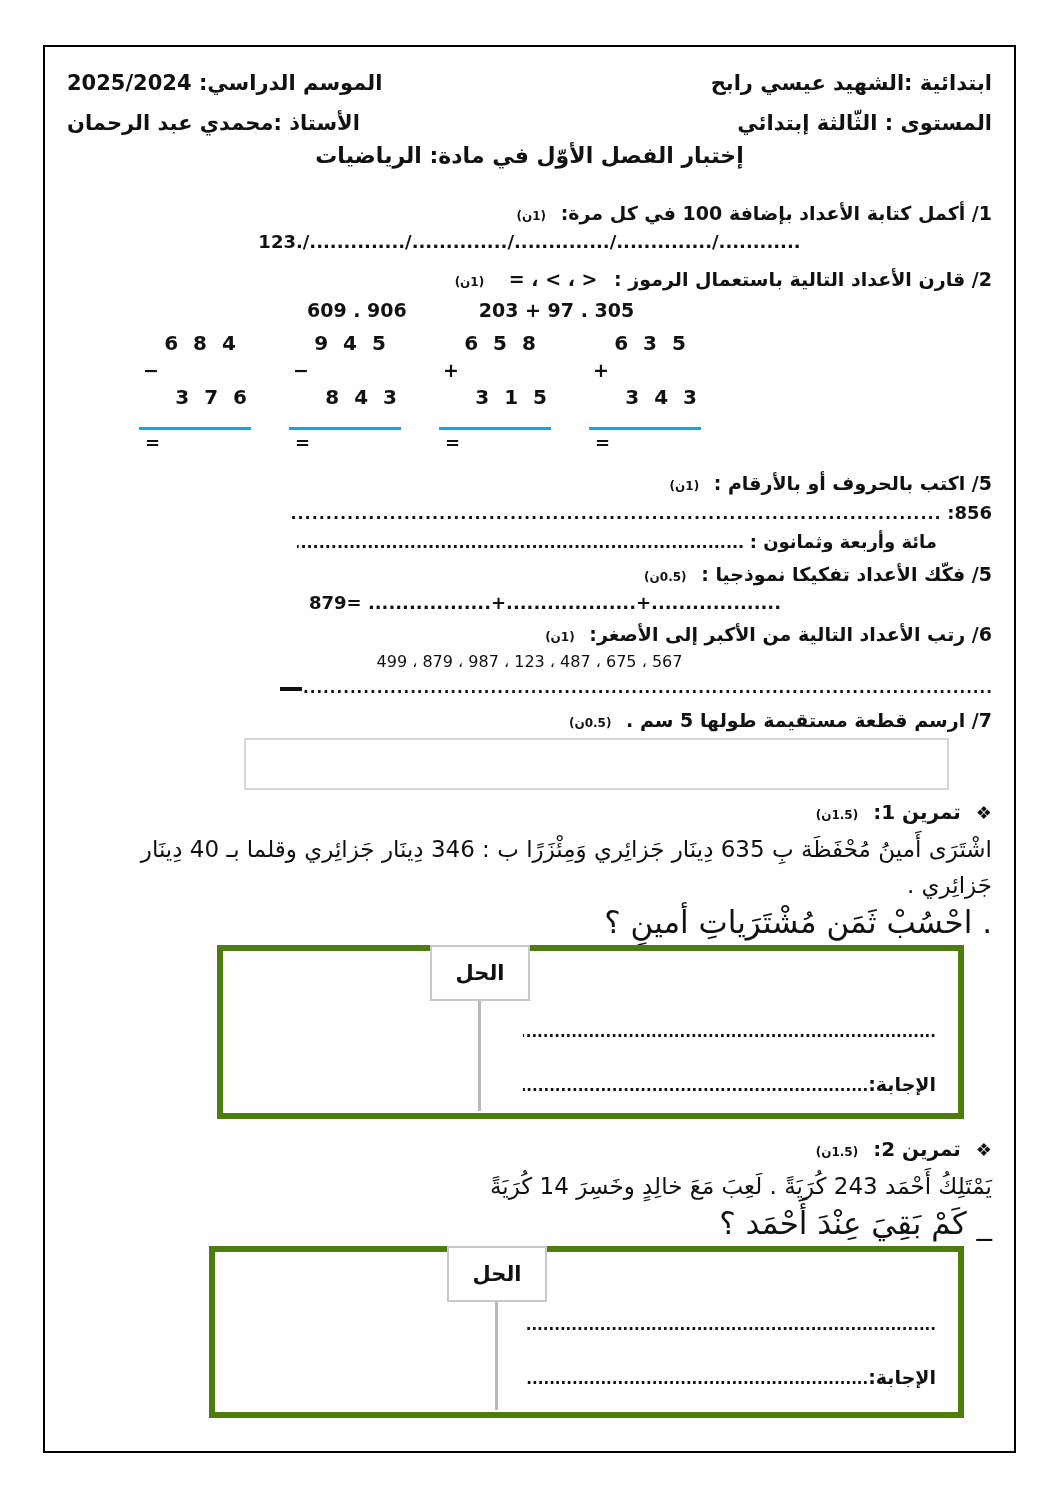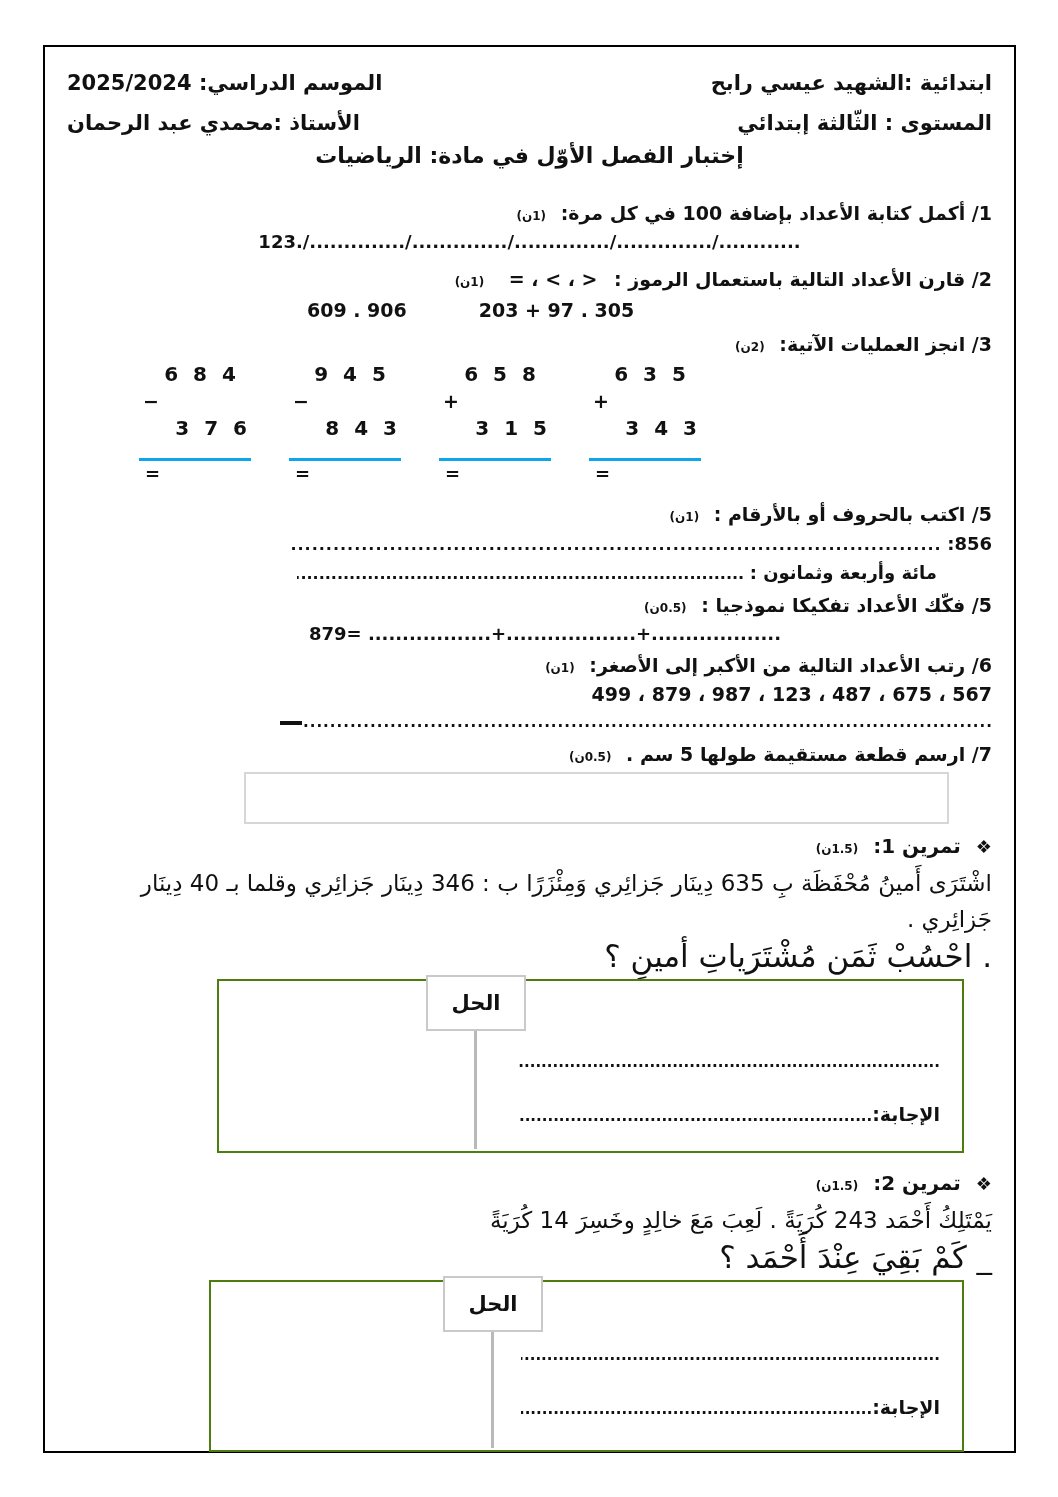--- a/index.html
+++ b/index.html
@@ -34,34 +34,34 @@
   
   .fill{white-space:nowrap;overflow:hidden;font-size:16px;font-weight:bold;line-height:24px;}
   .fill .lead{font-size:18px;}
   .fill1{width:700px;margin-bottom:4px;}
   .fill2{width:640px;margin-left:auto;margin-right:55px;margin-bottom:6px;}
   .dots{letter-spacing:1px;}
   
   .eqline{direction:ltr;text-align:left;padding-left:242px;font-weight:bold;font-size:18px;
           margin-bottom:8px;white-space:nowrap;overflow:hidden;}
   
-  .numsline{text-align:right;font-weight:bold;font-size:19px;margin-bottom:8px;}
+  .numsline{text-align:center;font-weight:normal;font-size:16px;margin-bottom:8px;}
   .ansline{direction:ltr;text-align:left;margin-left:103px;width:712px;white-space:nowrap;
            overflow:hidden;font-size:15px;font-weight:bold;margin-bottom:10px;height:18px;}
   .dash-solid{display:inline-block;width:22px;height:4px;background:#111;vertical-align:2px;margin-right:1px;}
   
   .drawbox{margin-right:auto;margin-left:auto;width:705px;height:52px;border:2px solid #d6d6d6;
            margin:0 43px 8px 0;box-sizing:border-box;background:#fff;}
   
   .exhead{font-weight:bold;font-size:20px;line-height:28px;margin-bottom:2px;}
   .bullet{font-size:18px;margin-left:8px;}
   .extext{font-size:23px;line-height:36px;font-weight:400;margin-bottom:2px;}
   .extext2{font-size:31px;line-height:34px;font-weight:400;margin-bottom:6px;}
   
-  .solbox{position:relative;border:2px solid #4d7c0f;box-sizing:border-box;background:#fff;}
+  .solbox{position:relative;border:6px solid #4d7c0f;box-sizing:border-box;background:#fff;}
   .solbox1{width:747px;height:174px;margin:0 28px 16px 0;}
   .solbox2{width:755px;height:172px;margin:0 28px 0 0;}
   .sol-label{position:absolute;top:-6px;border:2px solid #c9c9c9;background:#fff;width:100px;height:56px;
              box-sizing:border-box;text-align:center;line-height:52px;font-weight:bold;font-size:21px;}
   .solbox1 .sol-label{left:207px;}
   .solbox2 .sol-label{left:232px;}
   .sol-vline{position:absolute;width:3px;background:#b9b9b9;top:50px;bottom:2px;}
   .solbox1 .sol-vline{left:255px;}
   .solbox2 .sol-vline{left:280px;}
   .sol-rows{position:absolute;direction:rtl;text-align:right;}
@@ -96,24 +96,20 @@
     <div class="qline q2line">
       <span>2/ قارن الأعداد التالية باستعمال الرموز :</span>
       <span class="symbols ltr">= ، &lt; ، &gt;</span>
       <span class="mark">(1ن)</span>
     </div>
     <div class="cmp">
       <span>609  .  906</span>
       <span>203 + 97  .  305</span>
     </div>
 
-    <div class="qline">
-      <span>3/ انجز العمليات الآتية:</span>
-      <span class="mark">(2ن)</span>
-    </div>
     <div class="ops">
       <div class="op">
         <div class="op-top">6 8 4</div>
         <div class="op-sign">−</div>
         <div class="op-bottom">3 7 6</div>
         <div class="op-eq">=</div>
       </div>
       <div class="op">
         <div class="op-top">9 4 5</div>
         <div class="op-sign">−</div>

